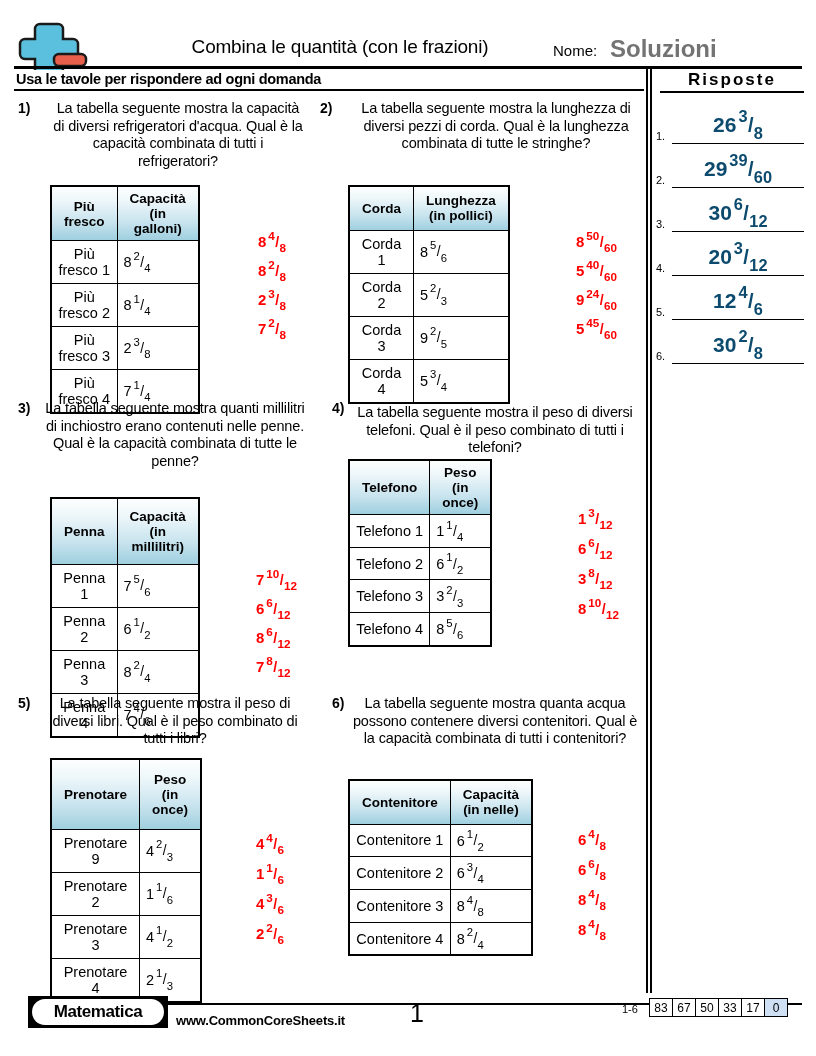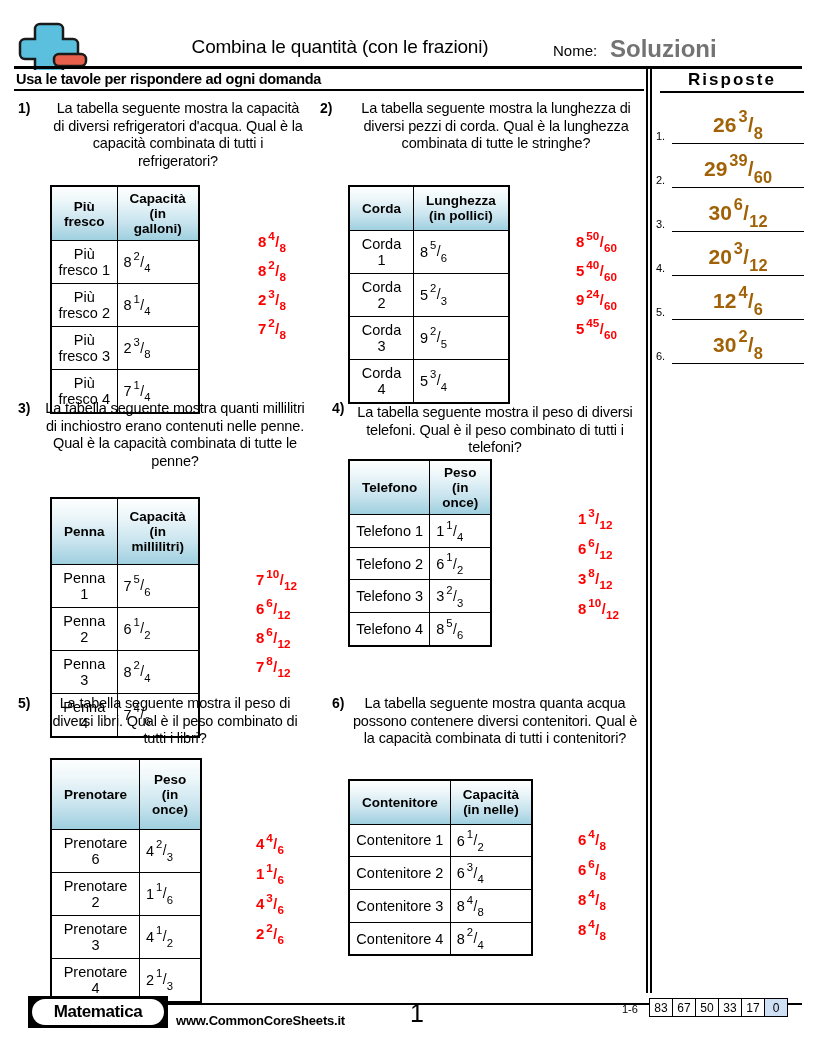--- a/index.html
+++ b/index.html
@@ -60,21 +60,21 @@
   }
   .answer-num {
     position:absolute; left:0px; bottom:2px; font-size:11px;
   }
   .answer-line {
     position:absolute; left:16px; right:2px; bottom:0px;
     border-bottom:1.5px solid #000; height:42px;
   }
   .answer-val {
     position:absolute; left:16px; right:2px; bottom:3px;
-    text-align:center; color:#a16207; font-weight:bold; font-size:21px;
+    text-align:center; color:#0c4a6e; font-weight:bold; font-size:21px;
     white-space:nowrap;
   }
 
   
   .mixed { white-space:nowrap; display:inline-block; }
   .whole { }
   .frac { display:inline-block; position:relative; margin-left:2px; }
   .num { font-size:0.78em; vertical-align:super; position:relative; top:-0.12em; }
   .slash { font-size:0.95em; margin:0 0.02em; }
   .den { font-size:0.78em; vertical-align:sub; position:relative; top:0.12em; }
@@ -327,21 +327,21 @@
     <div class="problem" style="left: 0px; top: 0px;">
       <div class="pnum" style="left: 18px; top: 695px;">5)</div>
       <div class="ptext" style="left: 44px; top: 695px; width: 262px;">La tabella seguente mostra il peso di diversi libri. Qual è il peso combinato di tutti i libri?</div>
       <table class="qt" style="left: 50px; top: 758px;">
         <tbody>
           <tr>
             <th style="width:118px;height:70px">Prenotare</th>
             <th style="width:82px;height:70px">Peso (in once)</th>
           </tr>
           <tr>
-            <td class="lbl">Prenotare 6</td>
+            <td class="lbl">Prenotare 9</td>
             <td><span class="mixed"><span class="whole">4</span><span class="frac"><span class="num">2</span><span class="slash">/</span><span class="den">3</span></span></span></td>
           </tr>
           <tr>
             <td class="lbl">Prenotare 2</td>
             <td><span class="mixed"><span class="whole">1</span><span class="frac"><span class="num">1</span><span class="slash">/</span><span class="den">6</span></span></span></td>
           </tr>
           <tr>
             <td class="lbl">Prenotare 3</td>
             <td><span class="mixed"><span class="whole">4</span><span class="frac"><span class="num">1</span><span class="slash">/</span><span class="den">2</span></span></span></td>
           </tr>

